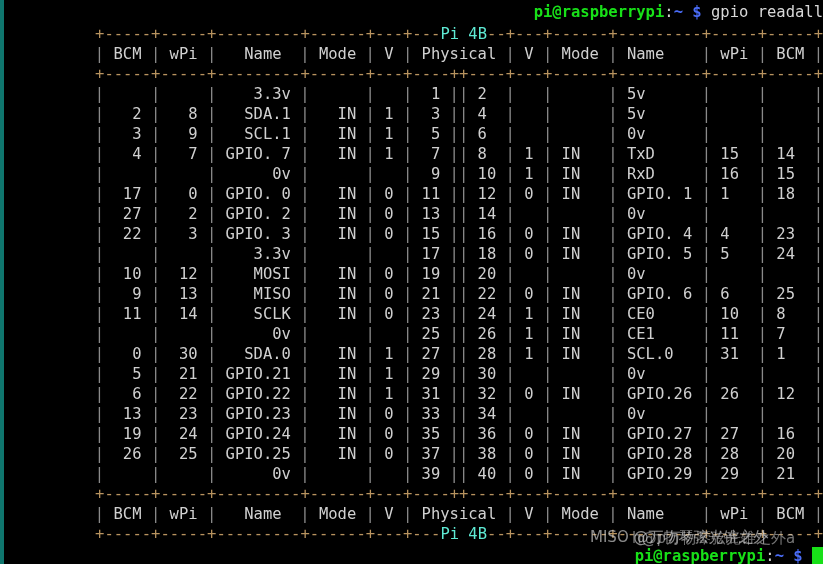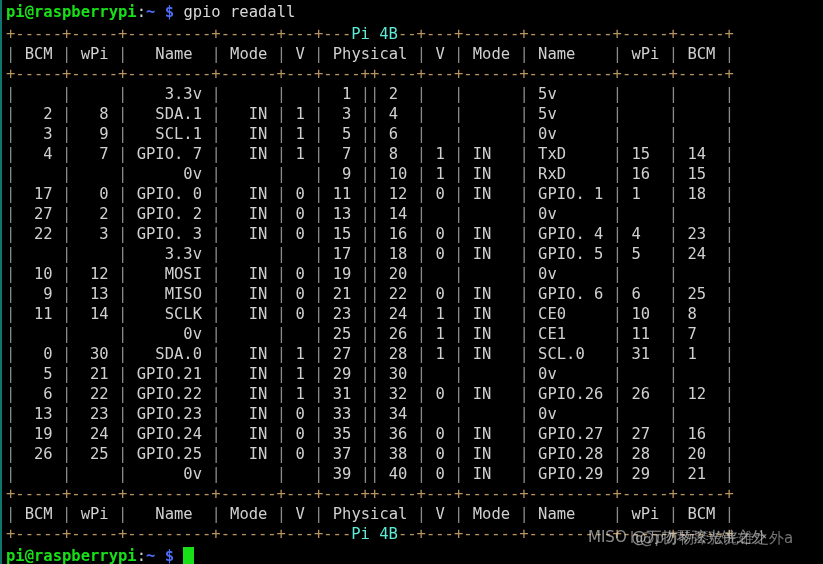--- a/index.html
+++ b/index.html
@@ -14,21 +14,22 @@
     position: relative;
     font-family: "DejaVu Sans Mono", "Liberation Mono", monospace;
   }
   #terminal {
     position: absolute;
     left: 0; top: 0;
     width: 823px;
     height: 564px;
     background: #000000;
     box-sizing: border-box;
-    border-left: 2px solid #0f766e;
+    border-left: 4px solid #0f766e;
+    text-align: right;
   }
   .line {
     height: 20px;
     line-height: 20px;
     font-size: 15.5px;
     letter-spacing: 0px;
     white-space: pre;
     padding-left: 4px;
     color: #cfcfcf;
   }

